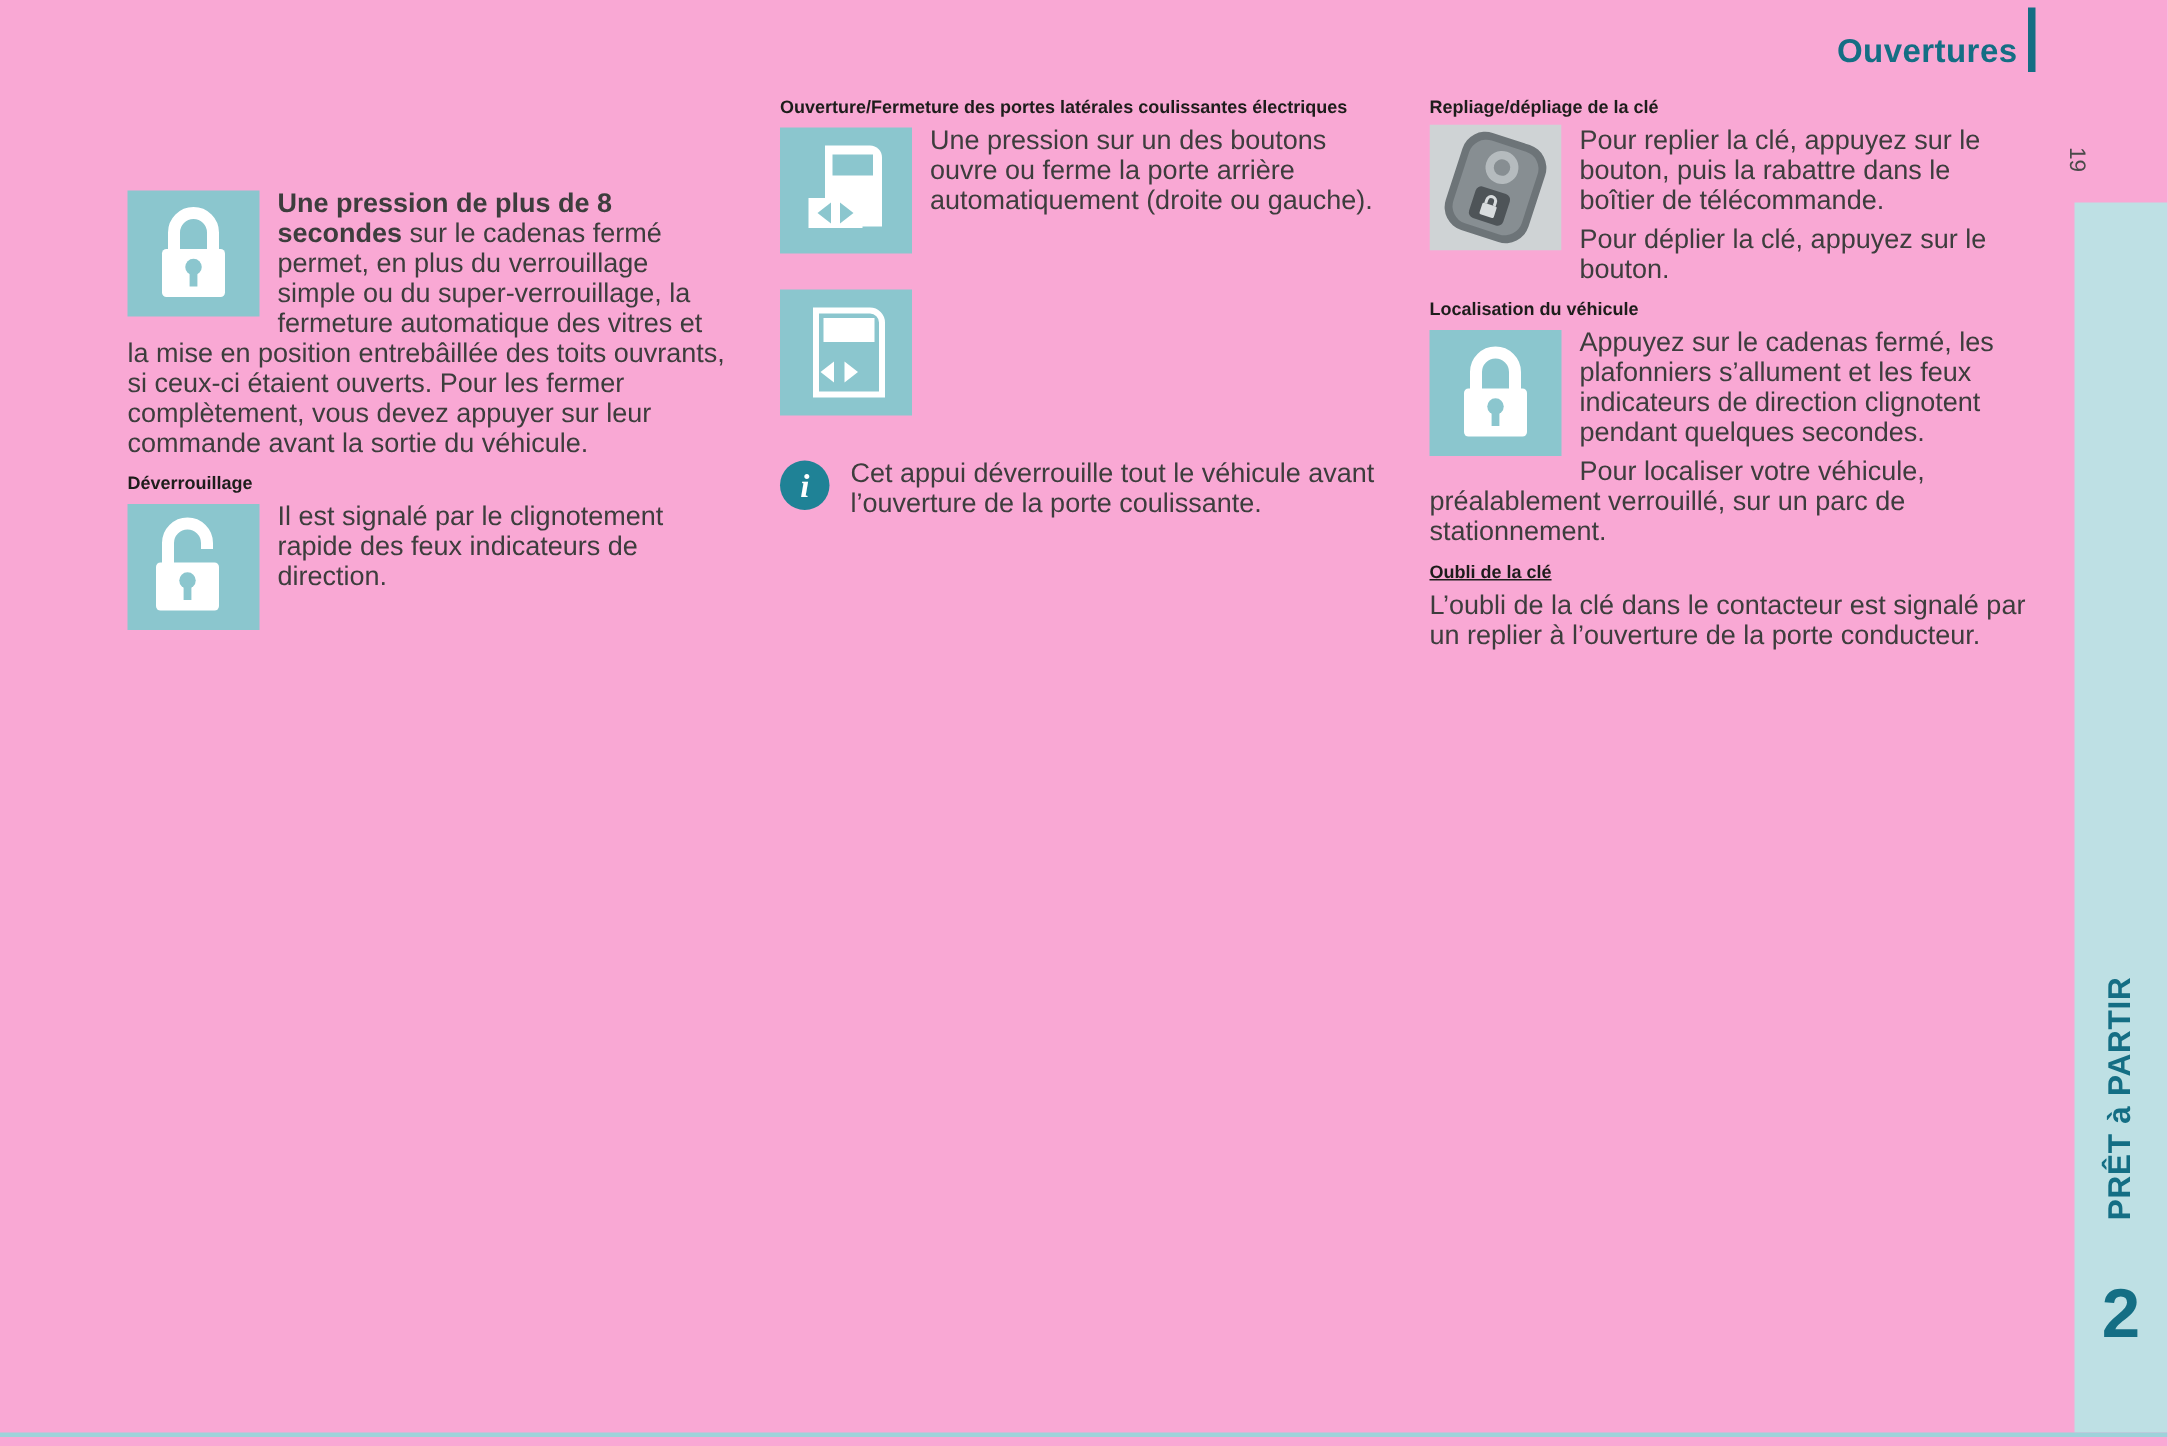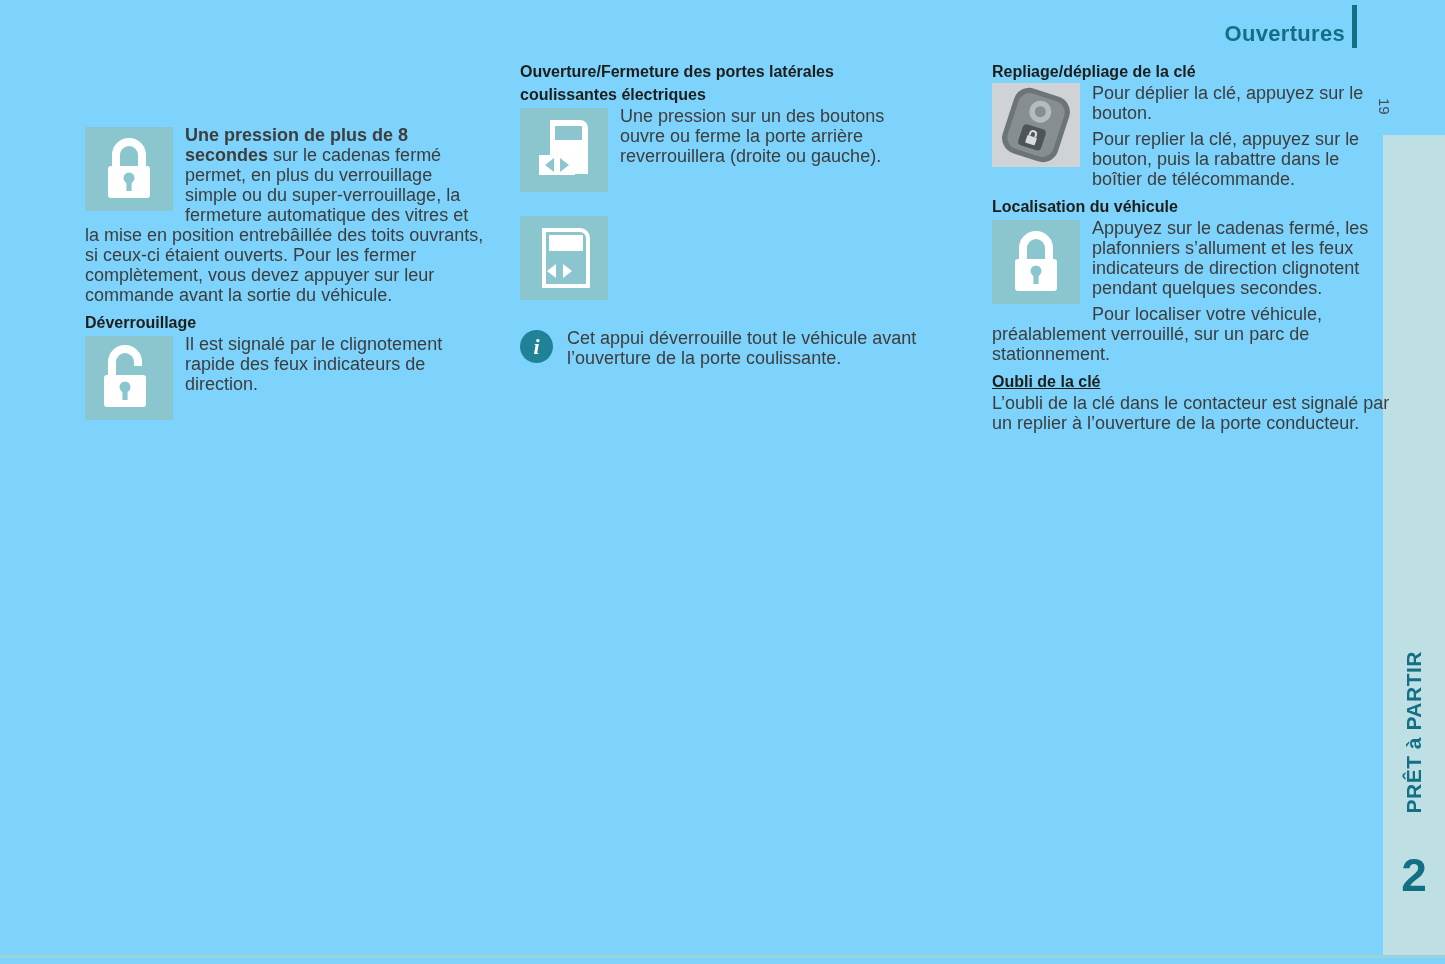--- a/index.html
+++ b/index.html
@@ -5,21 +5,21 @@
   * { box-sizing: border-box; }
   html, body { margin: 0; padding: 0; }
   body {
     font-family: "Liberation Sans", "DejaVu Sans", sans-serif;
     background: #ffffff;
   }
   .page {
     position: relative;
     width: 1445px;
     height: 964px;
-    background: #7dd3fc;
+    background: #f9a8d4;
     overflow: hidden;
     color: var(--text-body, #3d3d3d);
   }
 
   
   .head-title {
     position: absolute;
     top: 21px;
     right: 100px;
     font-size: 22px;
@@ -90,26 +90,26 @@
   }
 
   
   .col {
     position: absolute;
     font-size: 18px;
     line-height: 20px;
   }
   .col1 { left: 85px;  top: 125px; width: 402px; }
   .col2 { left: 520px; top: 60px;  width: 402px; }
-  .col3 { left: 992px; top: 60px;  width: 402px; }
+  .col3 { left: 953px; top: 60px;  width: 402px; }
 
   .col p { margin: 0 0 6px 0; }
   h2.section {
     margin: 0;
-    font-size: 16px;
+    font-size: 12px;
     line-height: 23px;
     font-weight: bold;
     color: var(--text-heading, #1d1d1b);
   }
   .h-unlock { margin: 50px 0 24px 0; }
   .h-doors  { margin: 0 0 23px 0; }
   .h-key    { margin: 0 0 38px 0; }
   .h-locate { margin: 43px 0 15px 0; }
   .h-forgot { margin: 48px 0 22px 0; text-decoration: underline; }
 
@@ -208,21 +208,21 @@
     <div class="block">
       <span class="icon-tile float-icon">
         <svg viewBox="0 0 88 84" width="88" height="84" aria-hidden="true">
           <path d="M30 12 h30 a8 8 0 0 1 8 8 v46 h-38 z" fill="#ffffff"></path>
           <rect x="35" y="18" width="27" height="14" style="fill:var(--teal-icon,#8bc6ce)"></rect>
           <rect x="19" y="47" width="36" height="20" fill="#ffffff"></rect>
           <path d="M34 50 l-9 7 9 7 z" style="fill:var(--teal-icon,#8bc6ce)"></path>
           <path d="M40 50 l9 7 -9 7 z" style="fill:var(--teal-icon,#8bc6ce)"></path>
         </svg>
       </span>
-      <p>Une pression sur un des boutons ouvre ou ferme la porte arrière reverrouillera (droite ou gauche).</p>
+      <p>Une pression sur un des boutons ouvre ou ferme la porte arrière automatiquement (droite ou gauche).</p>
     </div>
 
     <div class="block">
       <span class="icon-tile solo-icon">
         <svg viewBox="0 0 88 84" width="88" height="84" aria-hidden="true">
           <path d="M24 14 h36 a8 8 0 0 1 8 8 v48 h-44 z" fill="none" stroke="#ffffff" stroke-width="4"></path>
           <rect x="29" y="19" width="34" height="16" fill="#ffffff"></rect>
           <path d="M36 48 l-9 7 9 7 z" fill="#ffffff"></path>
           <path d="M43 48 l9 7 -9 7 z" fill="#ffffff"></path>
         </svg>
@@ -249,22 +249,22 @@
             <rect x="20" y="13" width="48" height="58" rx="12" fill="#878e92"></rect>
             <circle cx="44" cy="28" r="11" fill="#b5bbbe"></circle>
             <circle cx="44" cy="28" r="5.5" fill="#878e92"></circle>
             <rect x="32" y="44" width="24" height="22" rx="4" fill="#4e5458"></rect>
             <path d="M41 54 v-2.5 a3 3 0 0 1 6 0 V54" stroke="#d8dcde" stroke-width="2" fill="none"></path>
             <rect x="39" y="54" width="10" height="8" rx="1" fill="#d8dcde"></rect>
           </g>
         </svg>
       </span>
       <div class="flex-text">
+        <p>Pour replier la clé, appuyez sur le bouton, puis la rabattre dans le boîtier de télécommande.</p>
         <p>Pour déplier la clé, appuyez sur le bouton.</p>
-        <p>Pour replier la clé, appuyez sur le bouton, puis la rabattre dans le boîtier de télécommande.</p>
       </div>
     </div>
 
     <h2 class="section h-locate">Localisation du véhicule</h2>
 
     <div class="block">
       <span class="icon-tile float-icon">
         <svg viewBox="0 0 88 84" width="88" height="84" aria-hidden="true">
           <path d="M31 42 V28 a13 13 0 0 1 26 0 V42" fill="none" stroke="#ffffff" stroke-width="8"></path>
           <rect x="23" y="39" width="42" height="32" rx="3" fill="#ffffff"></rect>

